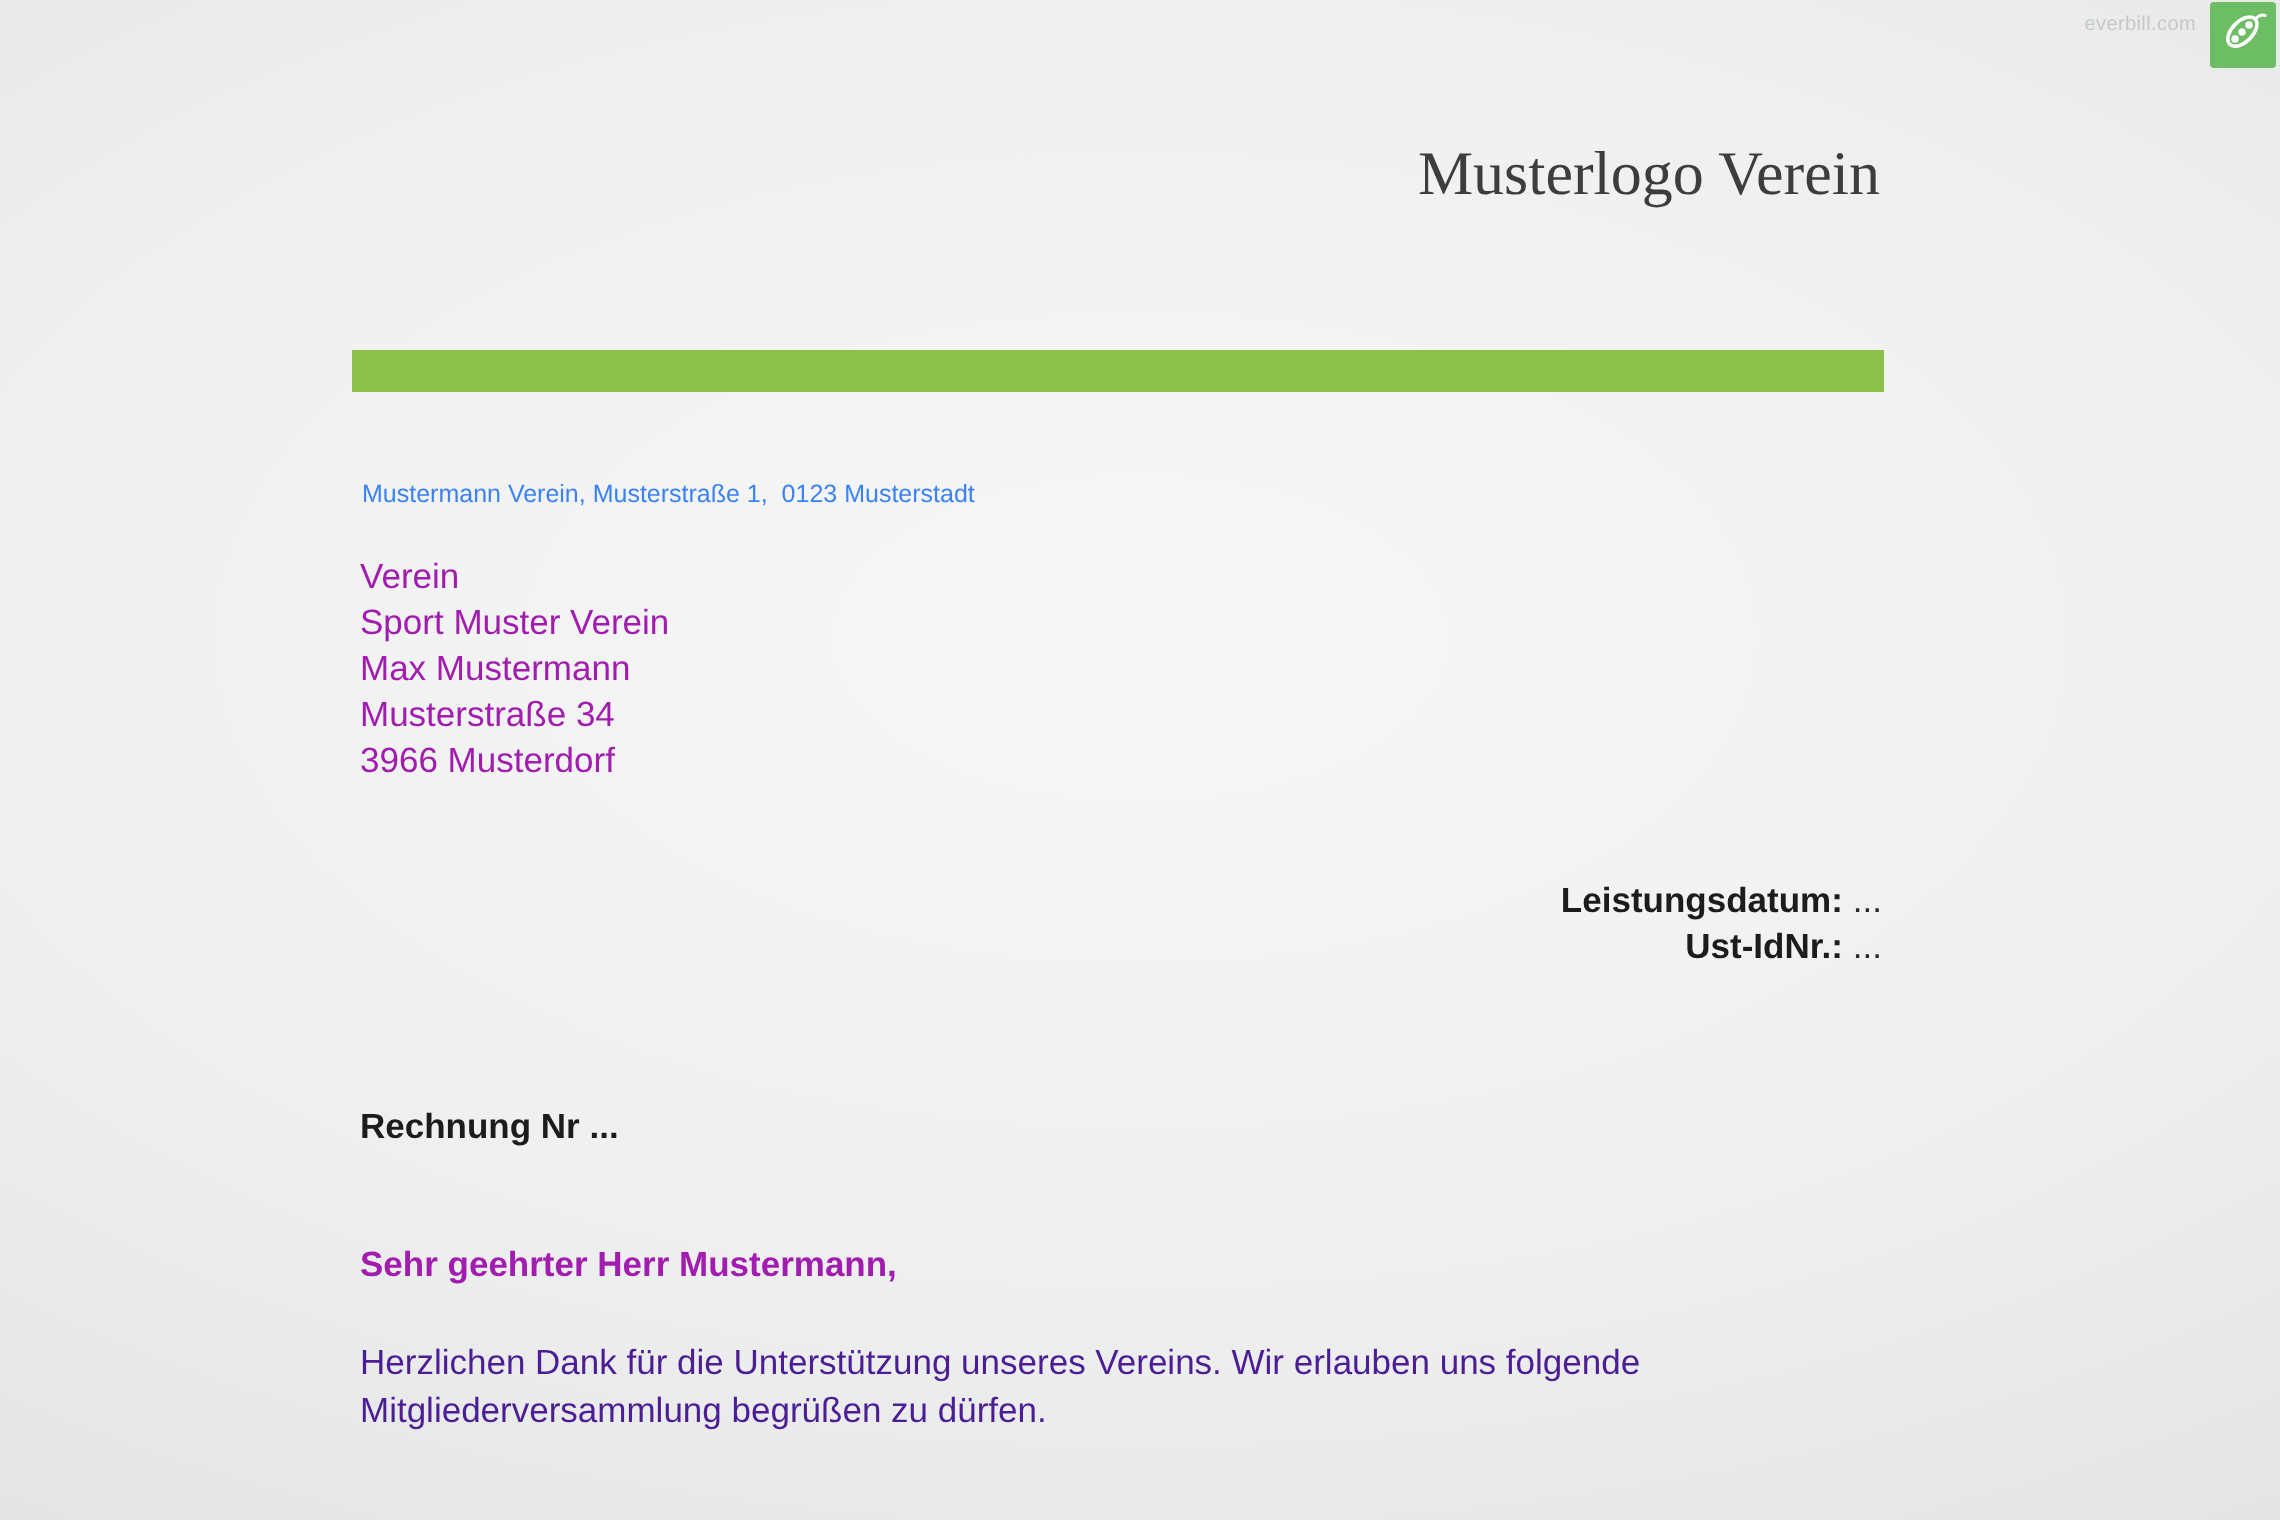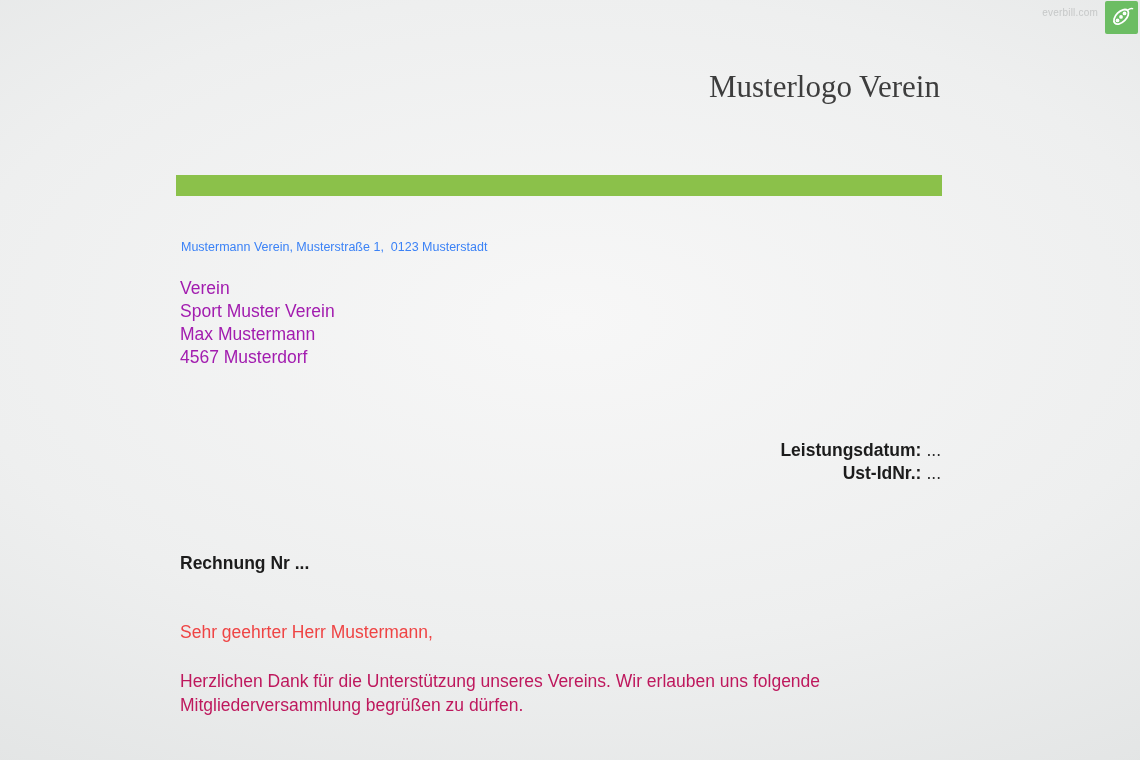--- a/index.html
+++ b/index.html
@@ -65,25 +65,25 @@
   
   .subject {
     position: absolute; left: 180px; top: 553px;
     font-size: 17.5px; font-weight: 700; color: #1c1c1c;
     white-space: nowrap;
   }
 
   
   .salutation {
     position: absolute; left: 180px; top: 622px;
-    font-size: 17.5px; color: #ef4444; white-space: nowrap;
+    font-size: 17.5px; color: #a21caf; white-space: nowrap; font-weight: bold;
   }
   .body-text {
     position: absolute; left: 180px; top: 669px;
-    font-size: 17.5px; line-height: 24px; color: #be185d;
+    font-size: 17.5px; line-height: 24px; color: #4c1d95;
     white-space: nowrap;
   }
 </style>
 </head>
 <body>
 
 <div class="canvas">
 
   <span class="wm-text" style="color: rgb(198, 200, 200);">everbill.com</span>
   <div class="wm-logo" style="background: rgb(108, 189, 99);">
@@ -105,21 +105,22 @@
   <h1 class="logo-title">Musterlogo Verein</h1>
 
   <div class="green-bar" style="background: rgb(139, 193, 74);"></div>
 
   <div class="sender-line">Mustermann Verein, Musterstraße 1,  0123 Musterstadt</div>
 
   <div class="recipient">
     <div>Verein</div>
     <div>Sport Muster Verein</div>
     <div>Max Mustermann</div>
-    <div>4567 Musterdorf</div>
+    <div>Musterstraße 34</div>
+    <div>3966 Musterdorf</div>
   </div>
 
   <div class="meta">
     <div>
       <span class="lbl">Leistungsdatum:</span><span class="val">...</span>
     </div>
     <div>
       <span class="lbl">Ust-IdNr.:</span><span class="val">...</span>
     </div>
   </div>

